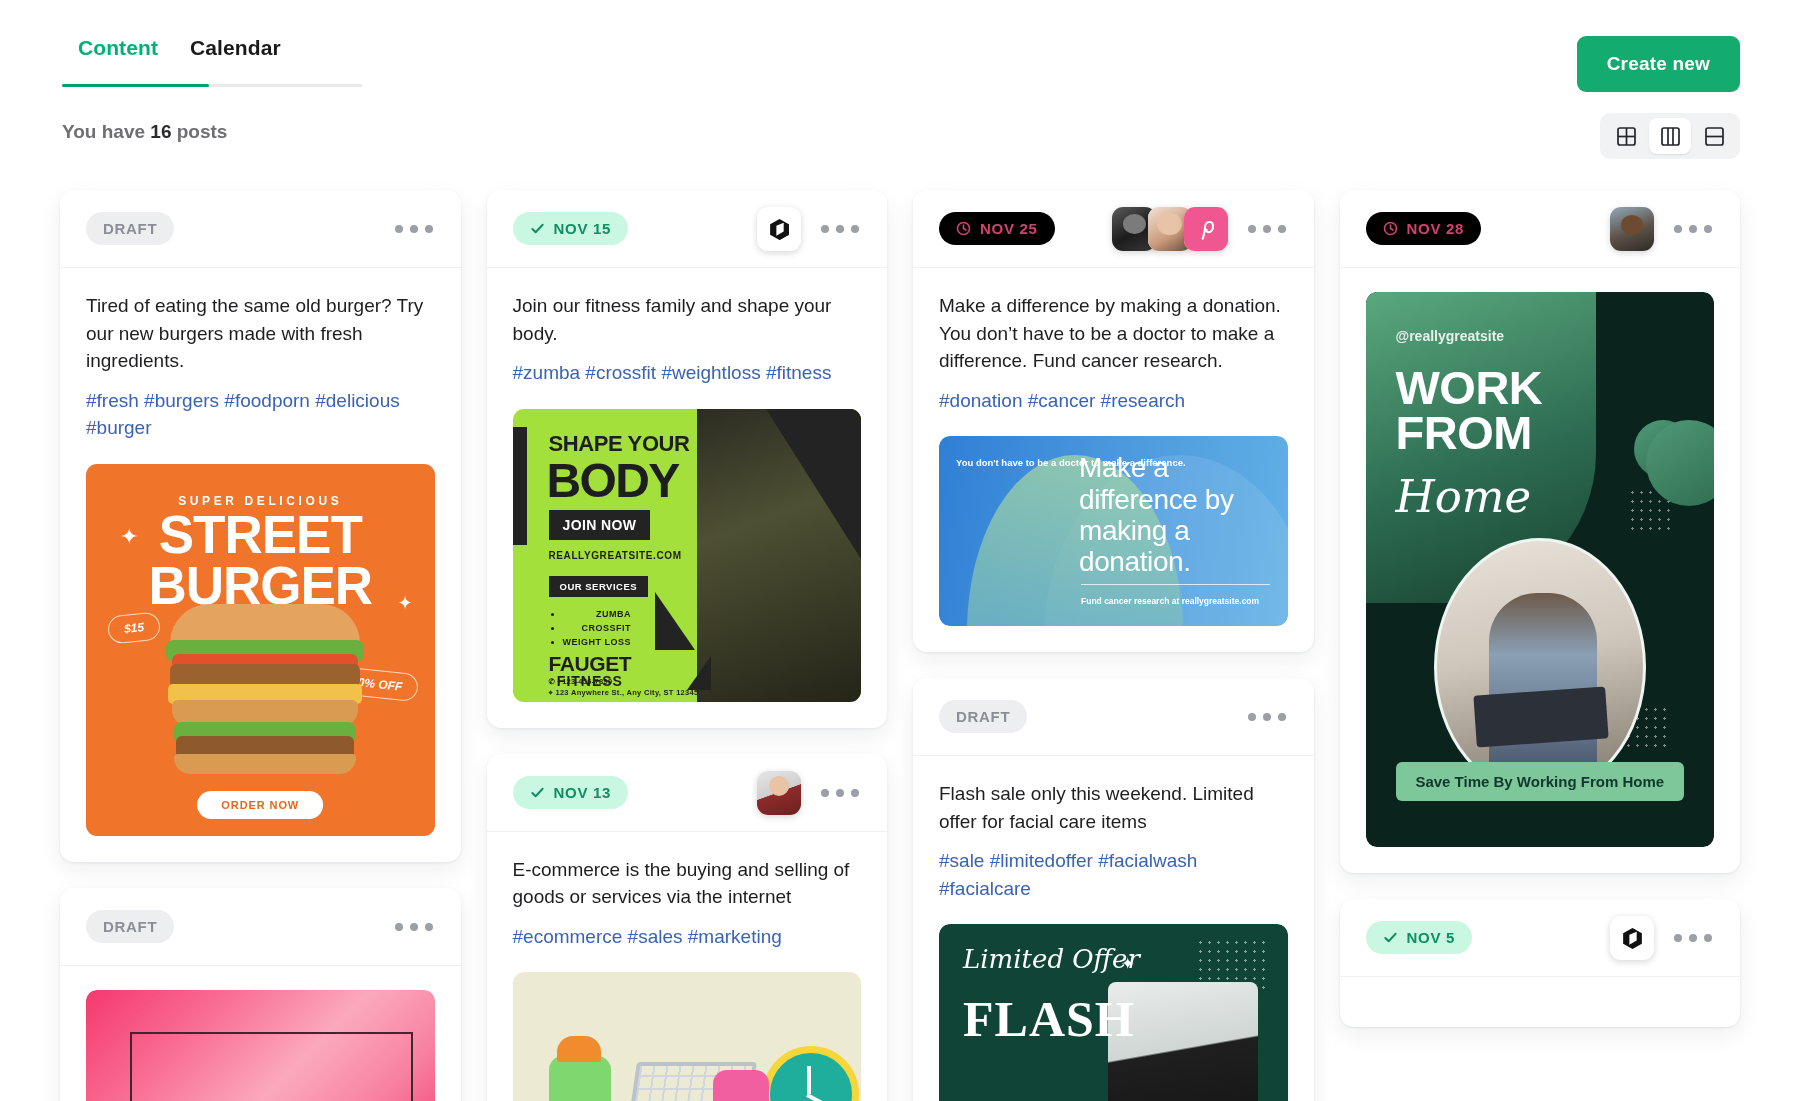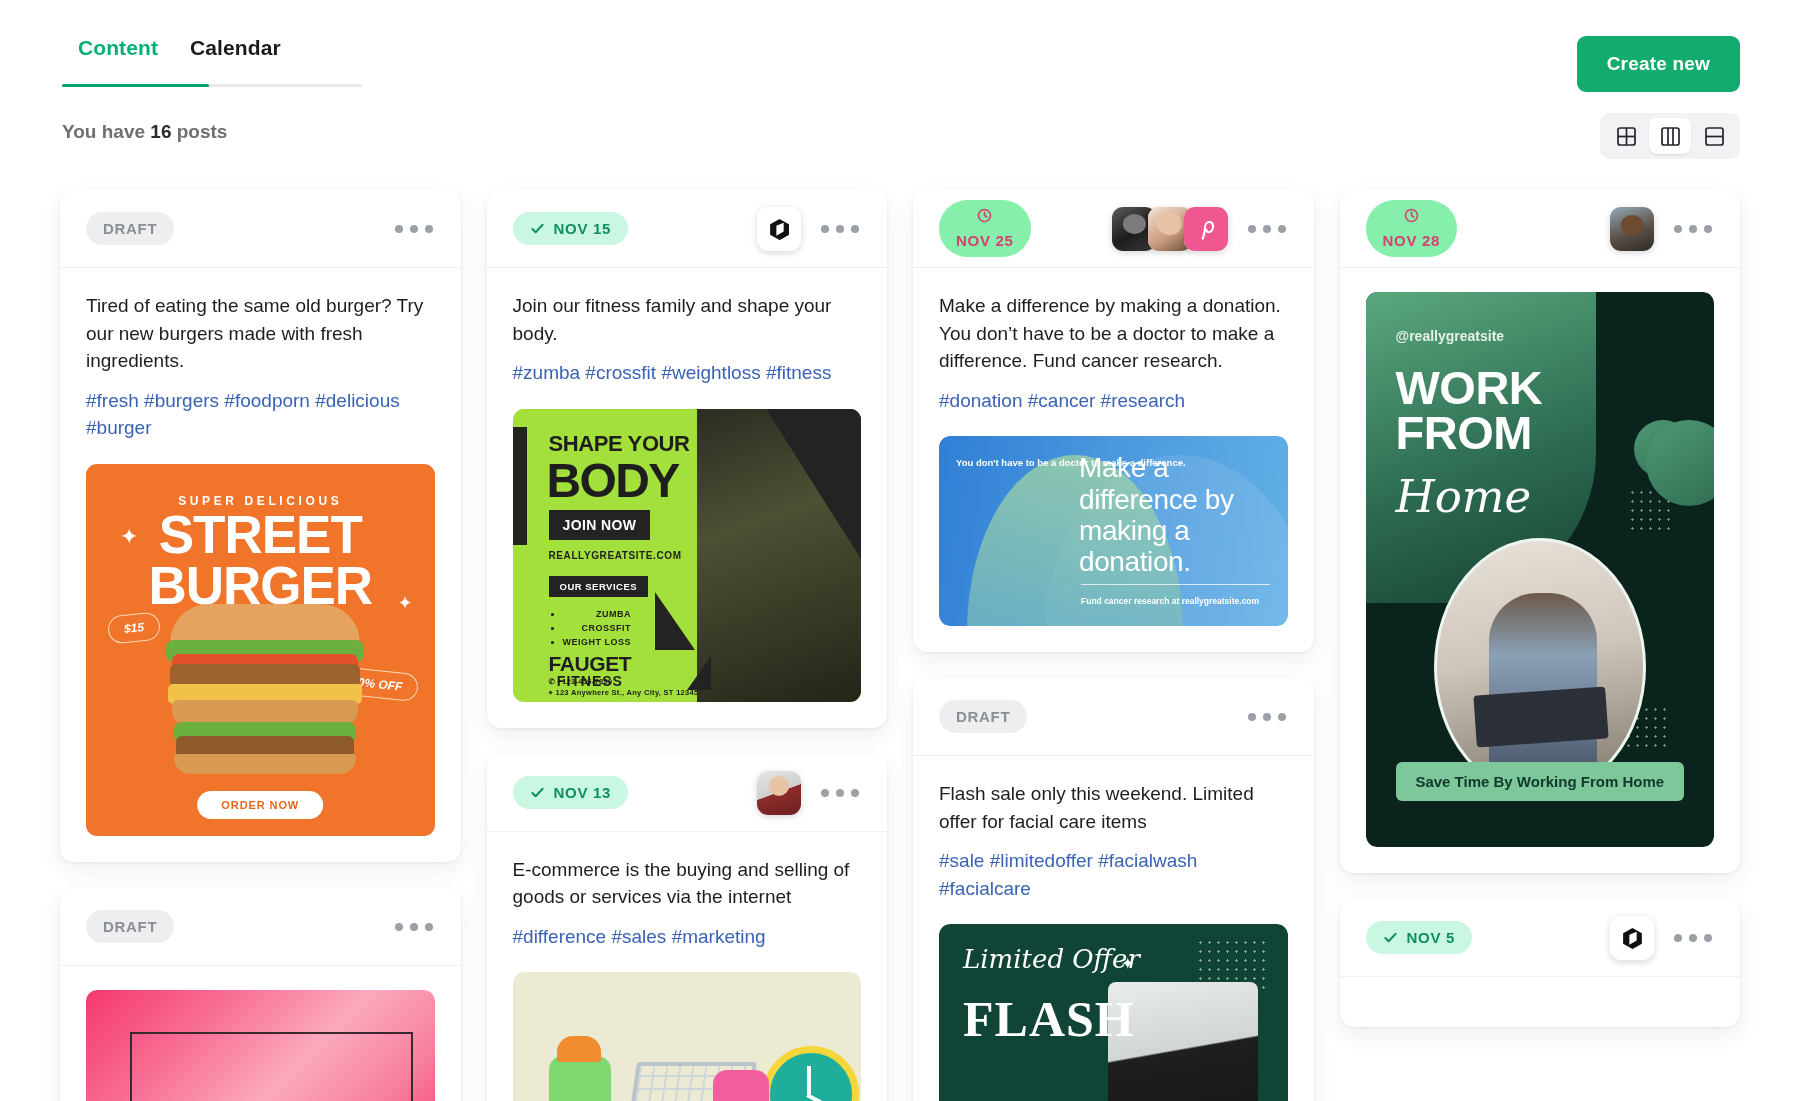--- a/index.html
+++ b/index.html
@@ -55,21 +55,21 @@
     height: 78px; display: flex; align-items: center; padding: 0 26px;
     border-bottom: 1px solid #f0f0f2; position: relative;
   }
   .badge {
     display: inline-flex; align-items: center; gap: 9px;
     border-radius: 30px; padding: 8px 17px;
     font-size: 15px; font-weight: 700; letter-spacing: .7px;
   }
   .badge.draft { background: #eceef0; color: #8b8f95; }
   .badge.done  { background: #c9f7e2; color: #0e8f63; }
-  .badge.sched { background: #86efac; color: #d5416e; flex-direction: column; }
+  .badge.sched { background: #000000; color: #d5416e; }
   .badge svg { display: block; }
 
   .head-right { position: absolute; right: 22px; top: 0; height: 78px; display: flex; align-items: center; gap: 12px; }
   .avatars { display: flex; }
   .ava {
     width: 44px; height: 44px; border-radius: 11px; background: #fff;
     box-shadow: 0 2px 7px rgba(0,0,0,.16);
     overflow: hidden; position: relative; margin-left: -8px;
   }
   .ava:first-child { margin-left: 0; }
@@ -394,21 +394,21 @@
               </div>
             <div class="dots">
                 <i></i>
                 <i></i>
                 <i></i>
               </div>
           </div>
         </div>
         <div class="card-body">
           <div class="caption">E-commerce is the buying and selling of goods or services via the internet</div>
-          <div class="tags">#difference #sales #marketing</div>
+          <div class="tags">#ecommerce #sales #marketing</div>
           <div class="media">
             <div class="ecom">
               <div class="cart"></div>
               <div class="clock"></div>
               <div class="guy"></div>
               <div class="cap"></div>
 
               <div class="lady"></div>
 
             </div>

